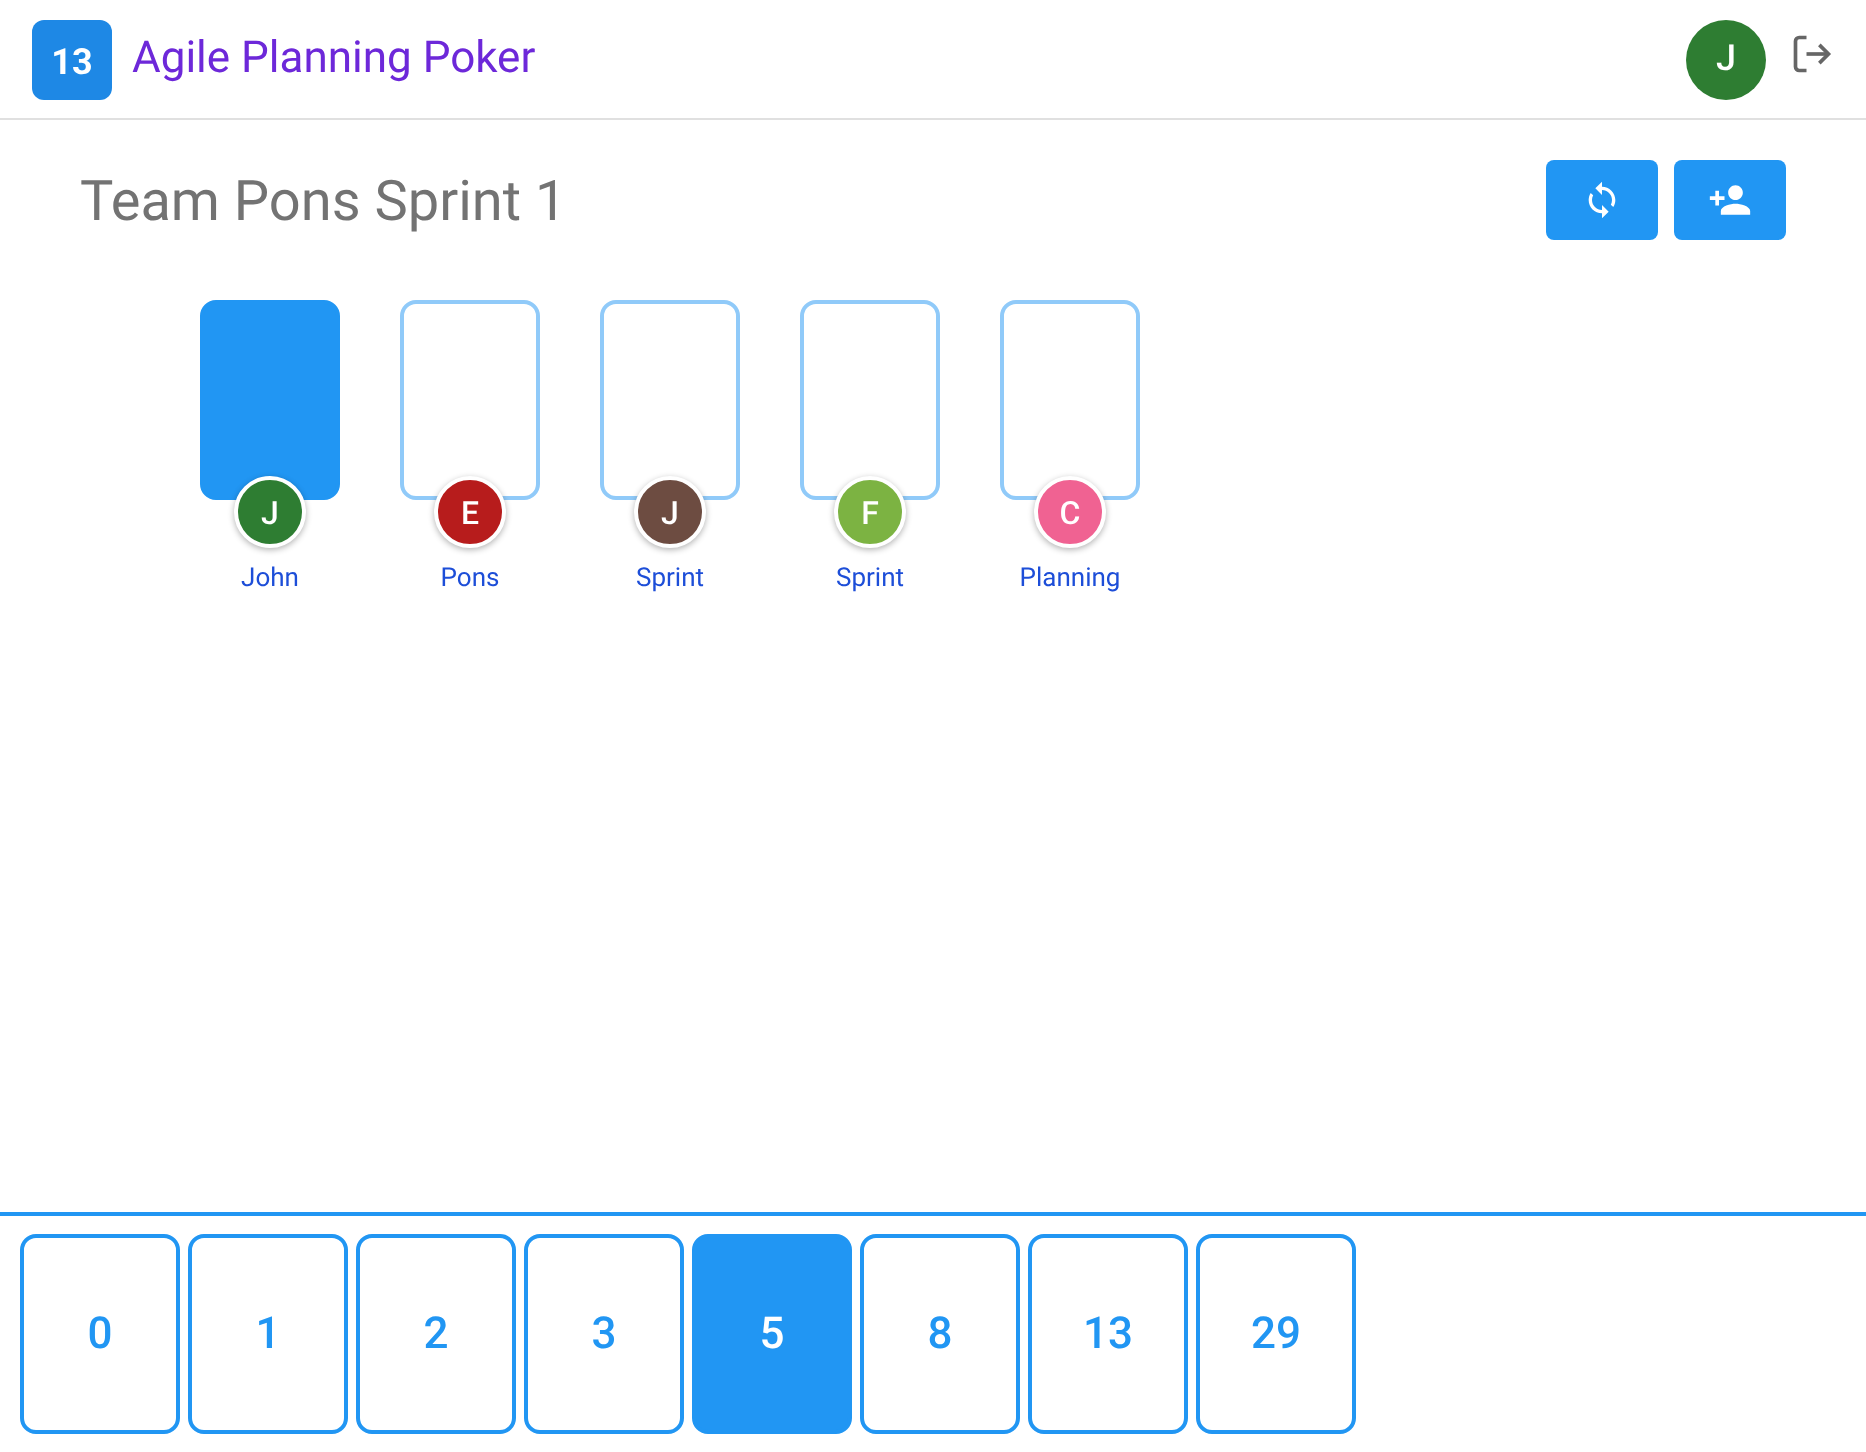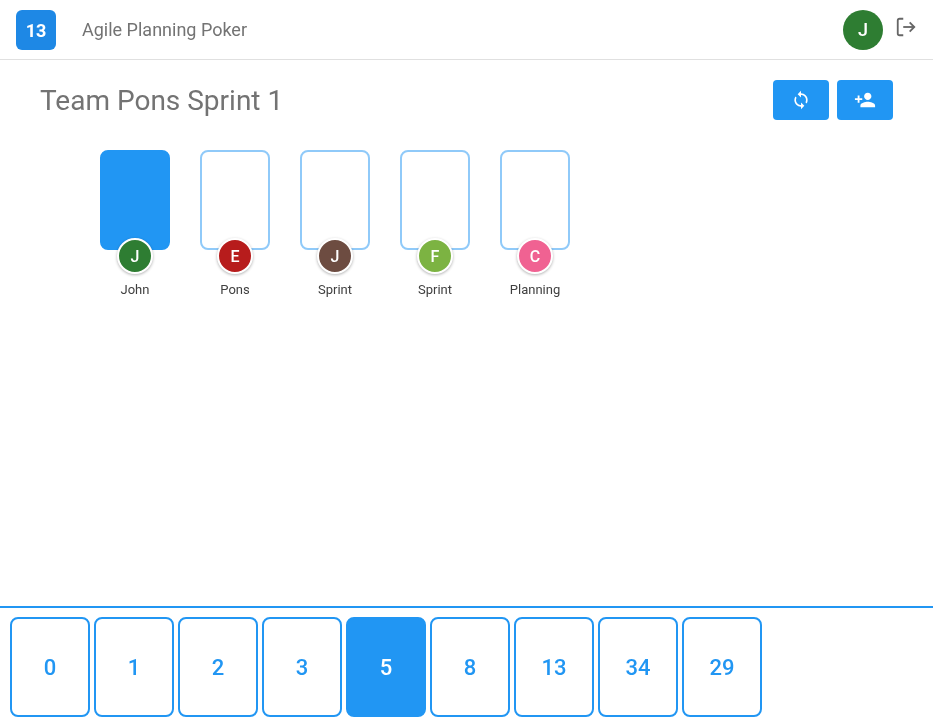--- a/index.html
+++ b/index.html
@@ -16,23 +16,22 @@
     .logo {
       display: flex;
       align-items: center;
       gap: 10px;
     }
     .logo-icon {
       width: 40px;
       height: 40px;
     }
     .logo-text {
-      font-size: 18px;
-      color: #737373;
-      margin-left: 16px;
+      font-size: 22px;
+      color: #6d28d9;
     }
     .header-spacer { flex: 1; }
     .avatar-header {
       width: 40px;
       height: 40px;
       border-radius: 50%;
       background: #2e7d32;
       color: #fff;
       display: flex;
       align-items: center;
@@ -126,21 +125,21 @@
       font-weight: 500;
       border: 2px solid #fff;
       box-shadow: 0 1px 3px rgba(0,0,0,0.3);
       margin-top: -18px;
       z-index: 2;
       position: relative;
     }
 
     .player-name {
       font-size: 13px;
-      color: #404040;
+      color: #1d4ed8;
       margin-top: 2px;
     }
 
     
     .voting-area {
       position: absolute;
       bottom: 0;
       left: 0;
       right: 0;
       height: 120px;
@@ -242,17 +241,16 @@
     </div>
 
   <div class="voting-area" id="voting-area">
   <div class="vote-card">0</div>
       <div class="vote-card">1</div>
       <div class="vote-card">2</div>
       <div class="vote-card">3</div>
       <div class="vote-card active">5</div>
       <div class="vote-card">8</div>
       <div class="vote-card">13</div>
-      <div class="vote-card">34</div>
       <div class="vote-card">29</div>
     </div>
 
 </div>
 
 </body></html>

